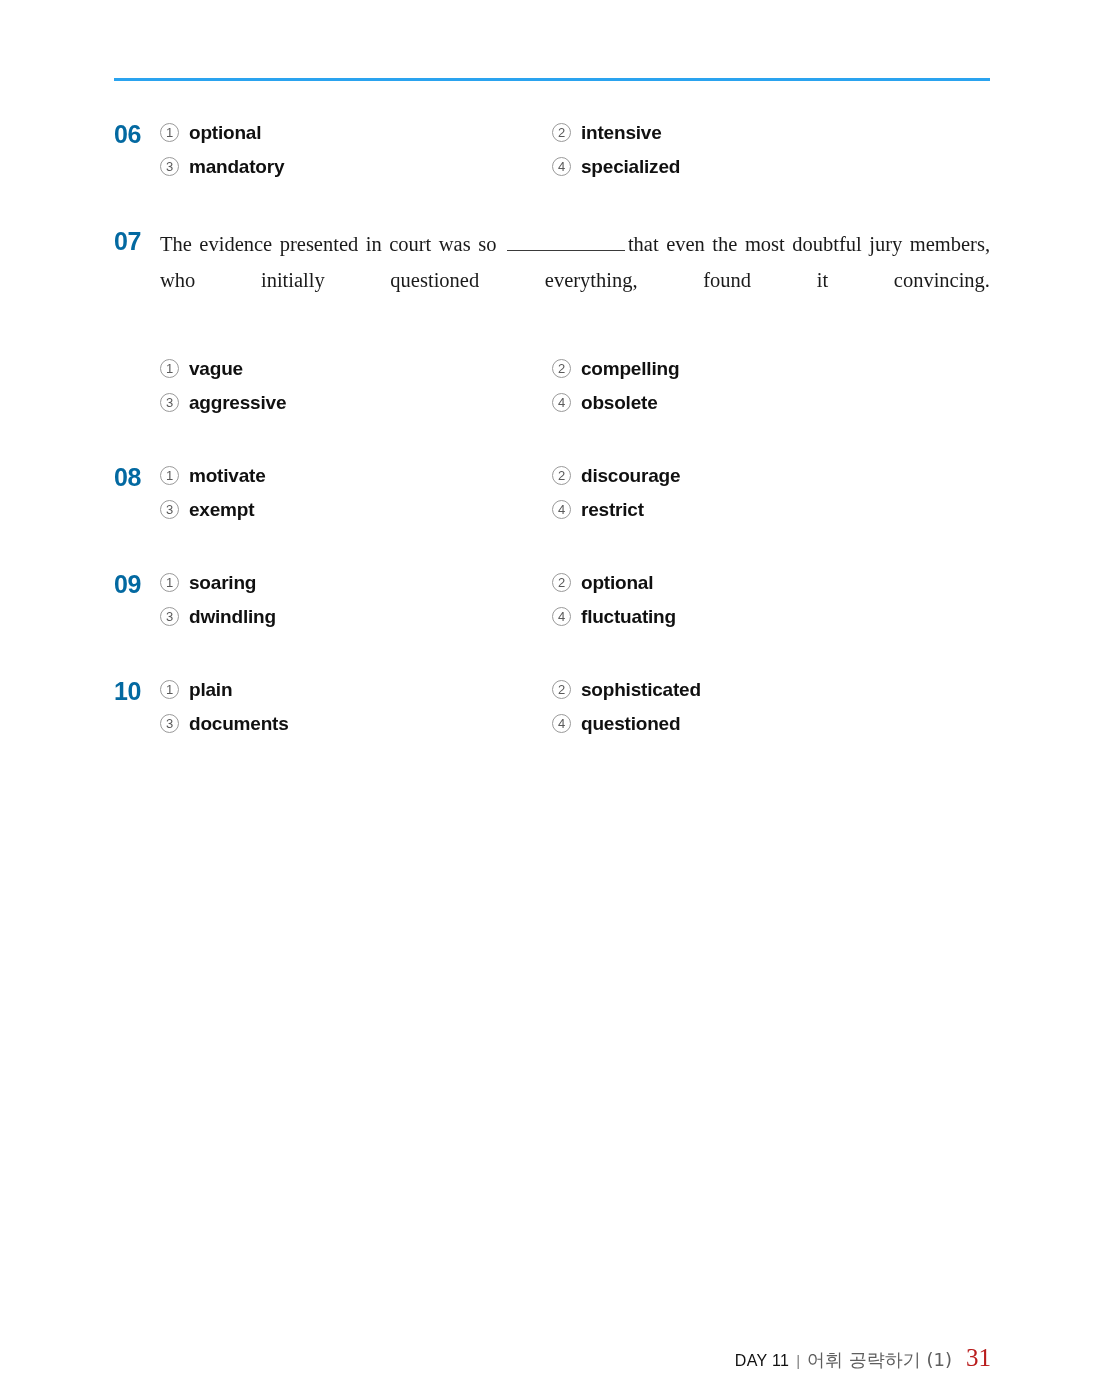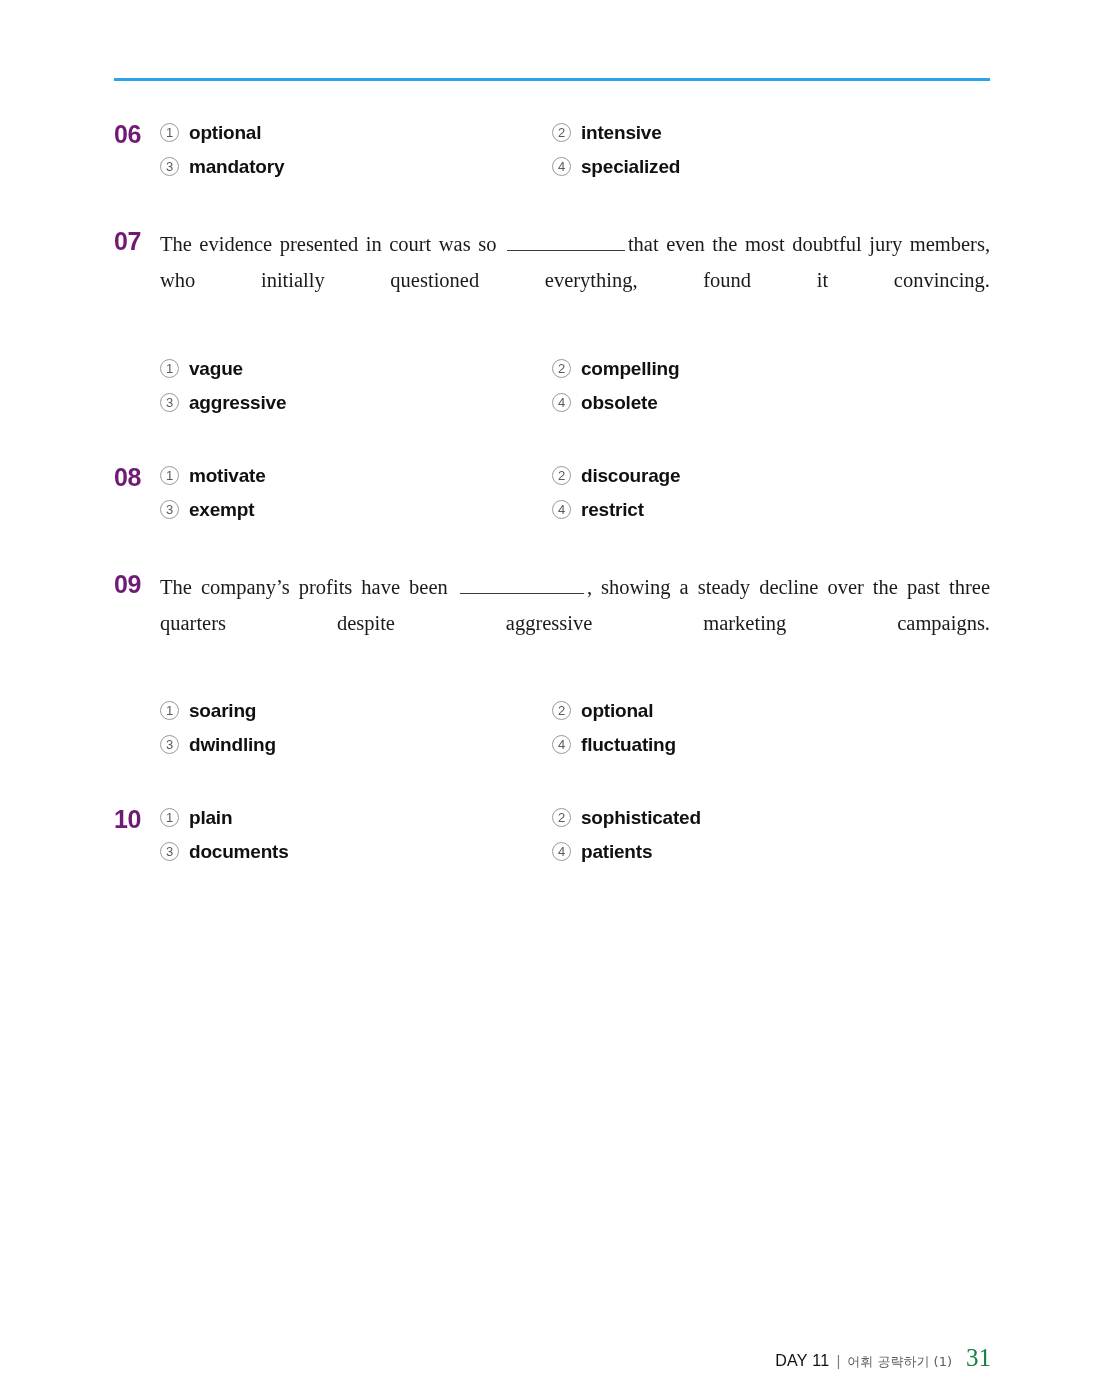--- a/index.html
+++ b/index.html
@@ -35,21 +35,21 @@
   }
   .q-num {
     position: absolute;
     left: 0;
     top: 0;
     width: 44px;
     font-family: "Liberation Sans", sans-serif;
     font-weight: bold;
     font-size: 25px;
     line-height: 30px;
-    color: #701a75;
+    color: #0369a1;
     letter-spacing: -0.5px;
   }
   .q-body {
     margin-left: 46px;
   }
   .stem {
     font-family: "Liberation Serif", serif;
     font-size: 20.5px;
     line-height: 36px;
     color: #1a1a1a;
@@ -128,28 +128,28 @@
     letter-spacing: 0.3px;
   }
   .footer-sep {
     font-family: "Liberation Sans", sans-serif;
     font-size: 15px;
     color: #808080;
     margin: 0 7px;
   }
   .footer-label {
     font-family: "DejaVu Sans", sans-serif;
-    font-size: 13px;
+    font-size: 18px;
     color: #5e5e5e;
     text-align: right;
   }
   .footer-page {
     font-family: "Liberation Serif", serif;
     font-size: 25px;
-    color: #15803d;
+    color: #b91c1c;
     margin-left: 14px;
   }
 </style>
 </head>
 <body>
 
 <div class="page">
 
   <div class="content">
 
@@ -234,21 +234,20 @@
                   <span class="marker">4</span>
                   <span>restrict</span>
                 </div>
               </div>
             </div>
           </div>
         </div>
         <div class="question">
           <div class="q-num">09</div>
           <div class="q-body">
-            <p class="stem"><span>The company’s profits have been</span> <span class="blank w-lg"></span><span>, showing a steady decline over the past three quarters despite aggressive marketing campaigns.</span></p>
             <div class="choices">
               <div class="choice-row">
                 <div class="choice col1">
                   <span class="marker">1</span>
                   <span>soaring</span>
                 </div>
                 <div class="choice col2">
                   <span class="marker">2</span>
                   <span>optional</span>
                 </div>
@@ -280,21 +279,21 @@
                   <span>sophisticated</span>
                 </div>
               </div>
               <div class="choice-row">
                 <div class="choice col1">
                   <span class="marker">3</span>
                   <span>documents</span>
                 </div>
                 <div class="choice col2">
                   <span class="marker">4</span>
-                  <span>patients</span>
+                  <span>questioned</span>
                 </div>
               </div>
             </div>
           </div>
         </div>
       </div>
 
   </div>
 
   <div class="footer">

